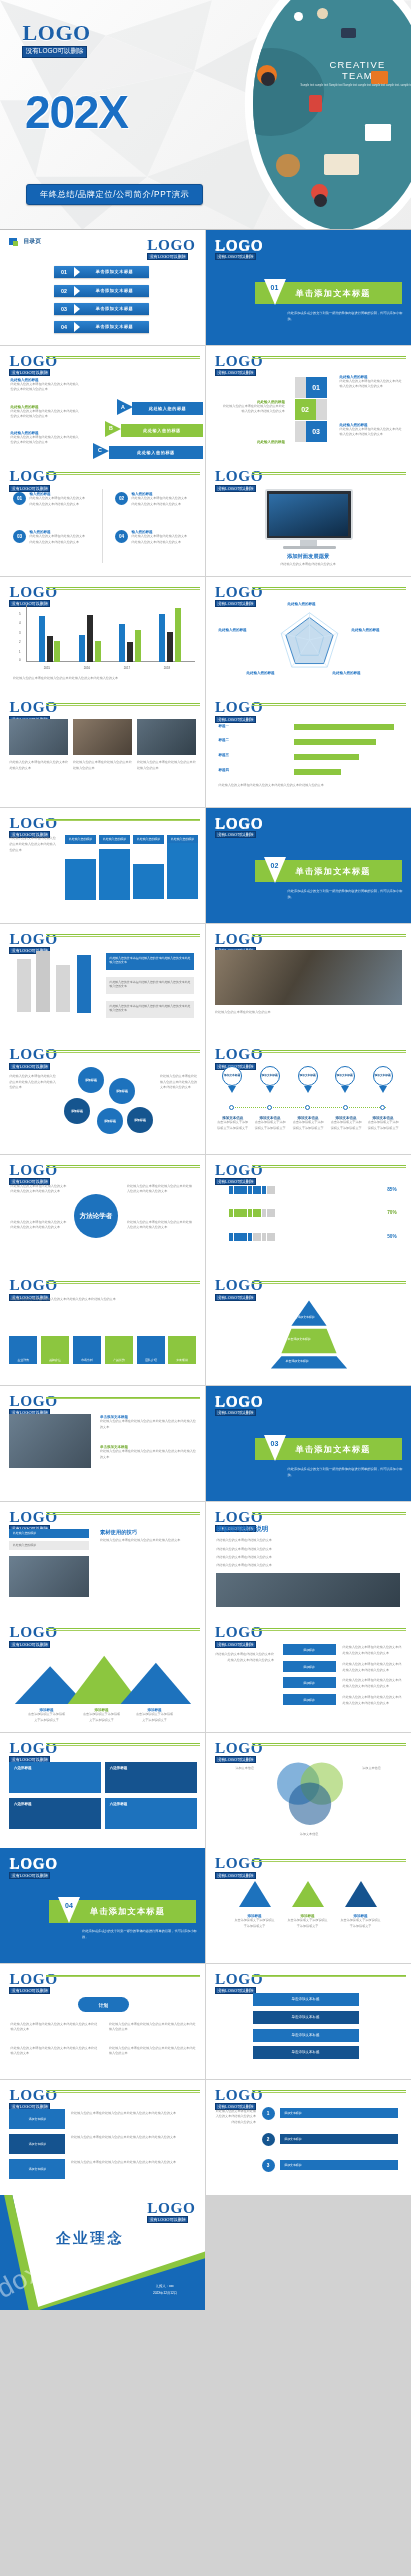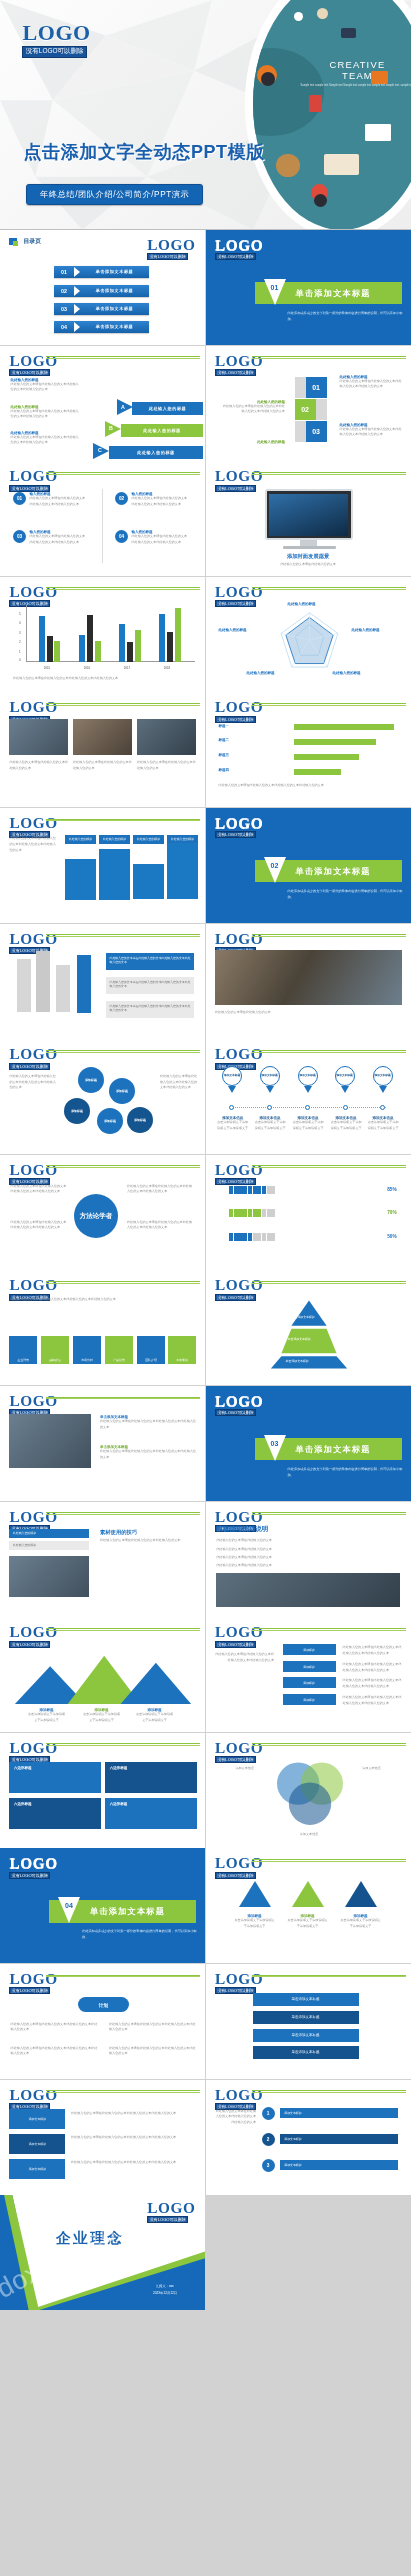--- a/index.html
+++ b/index.html
@@ -217,22 +217,22 @@
       <div class="art-dot" style="left:61px;top:217px;width:13px;height:13px;background:#2b2b33;"></div>
       <div class="art-dot" style="left:112px;top:147px;width:26px;height:17.7px;background:#fff;border-radius:1.2px;"></div>
       <div class="art-dot" style="left:118px;top:94px;width:17.7px;height:13px;background:#e87722;border-radius:1.2px;"></div>
       <div class="art-label">
         <div class="l1">CREATIVE</div>
         <div class="l2">TEAM</div>
         <div class="l3">Sample text sample text Sample text Sample text sample text sample text sample text. sample text.</div>
       </div>
     </div>
 
-    <div class="cover-title">点击添加文字全动态PPT模版</div>
-    <div class="cover-badge">年终总结/团队介绍/公司简介/PPT演示</div>
+    <div class="cover-year">202X</div>
+    <div class="cover-badge">年终总结/品牌定位/公司简介/PPT演示</div>
   </div>
 
   <div class="grid">
 
     <div class="slide">
       <div class="s-head">
         <div class="sq-blue">
             <div class="sq-green"></div>
           </div>
         <div class="s-head-t">目录页</div>

